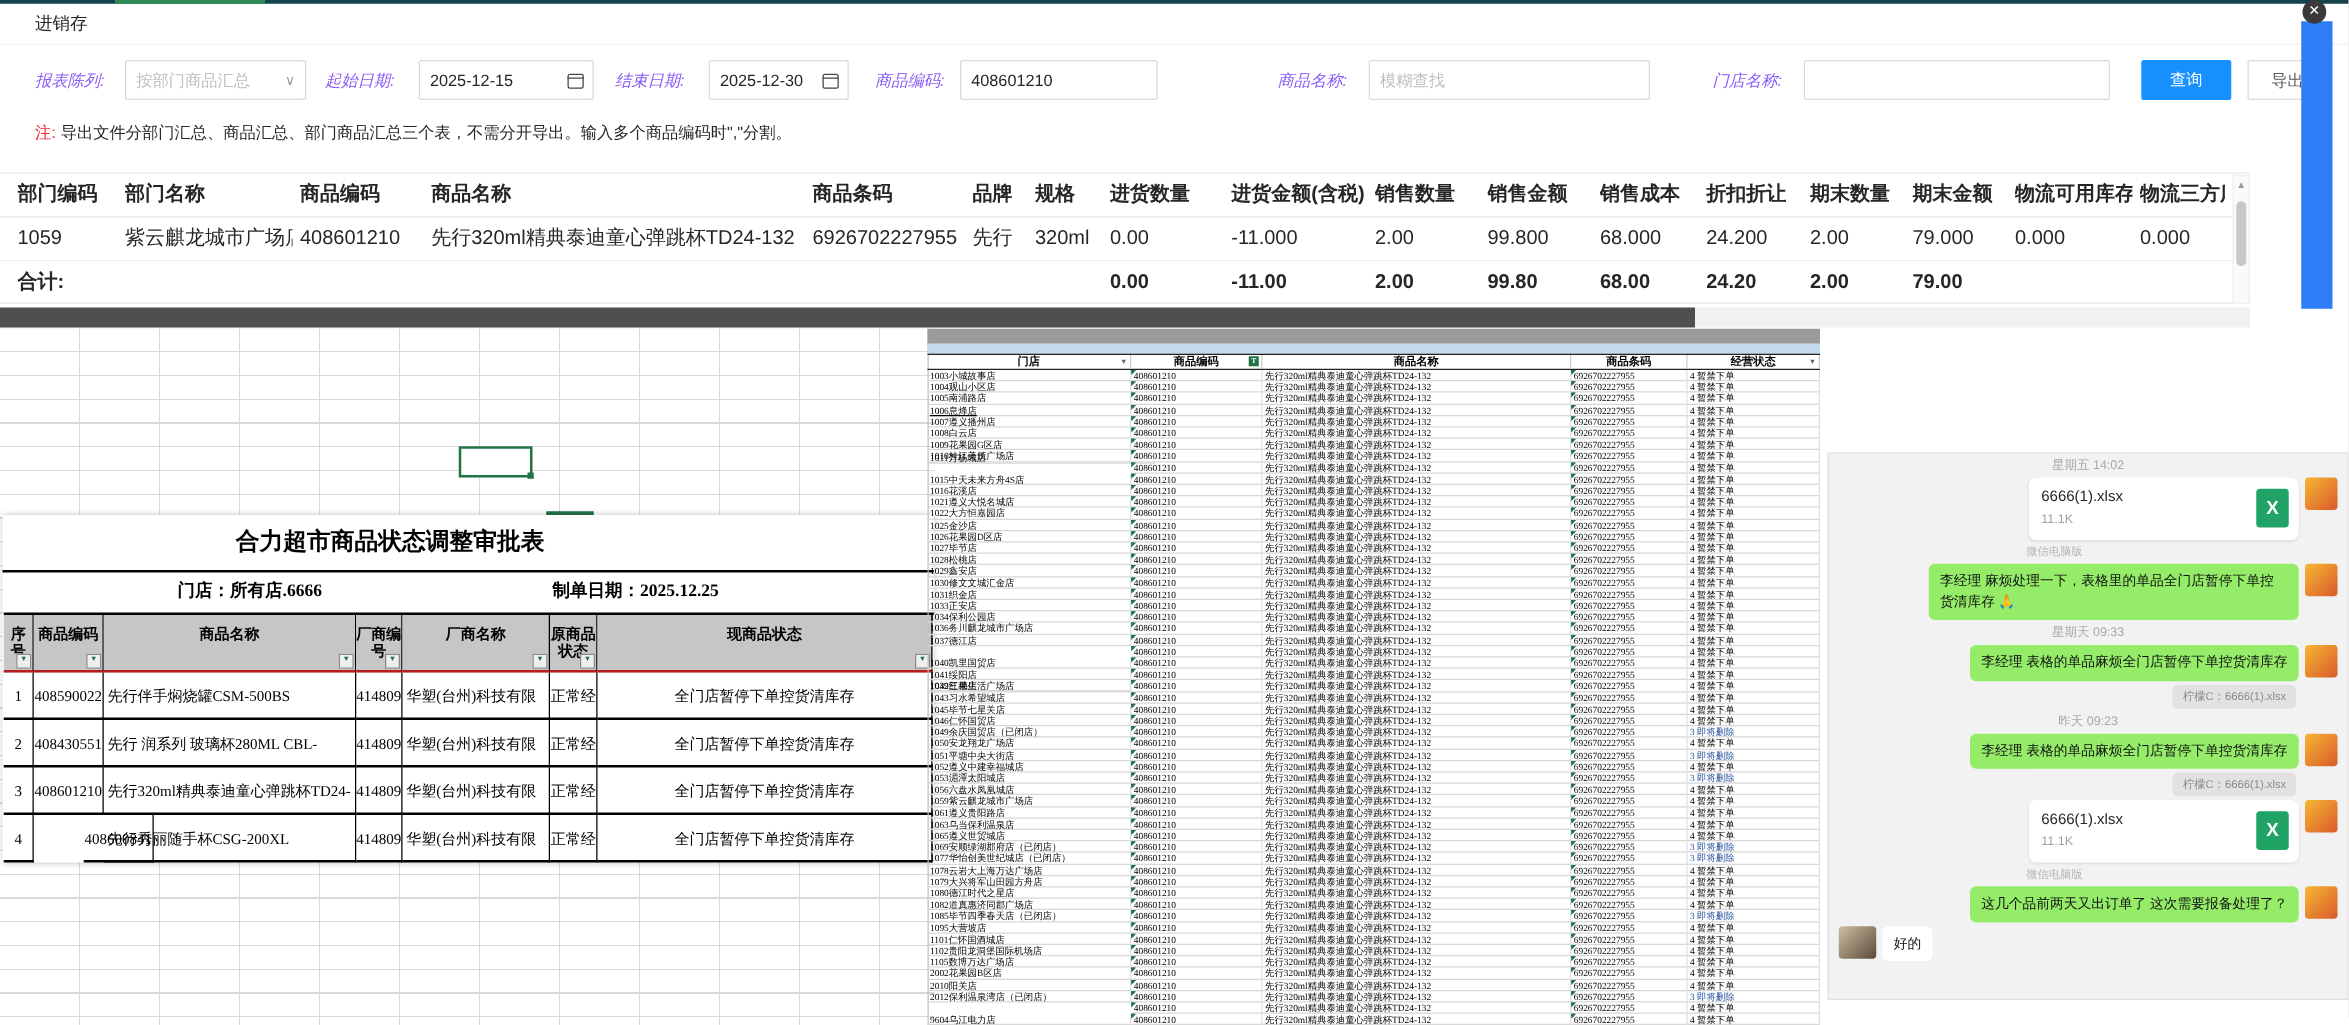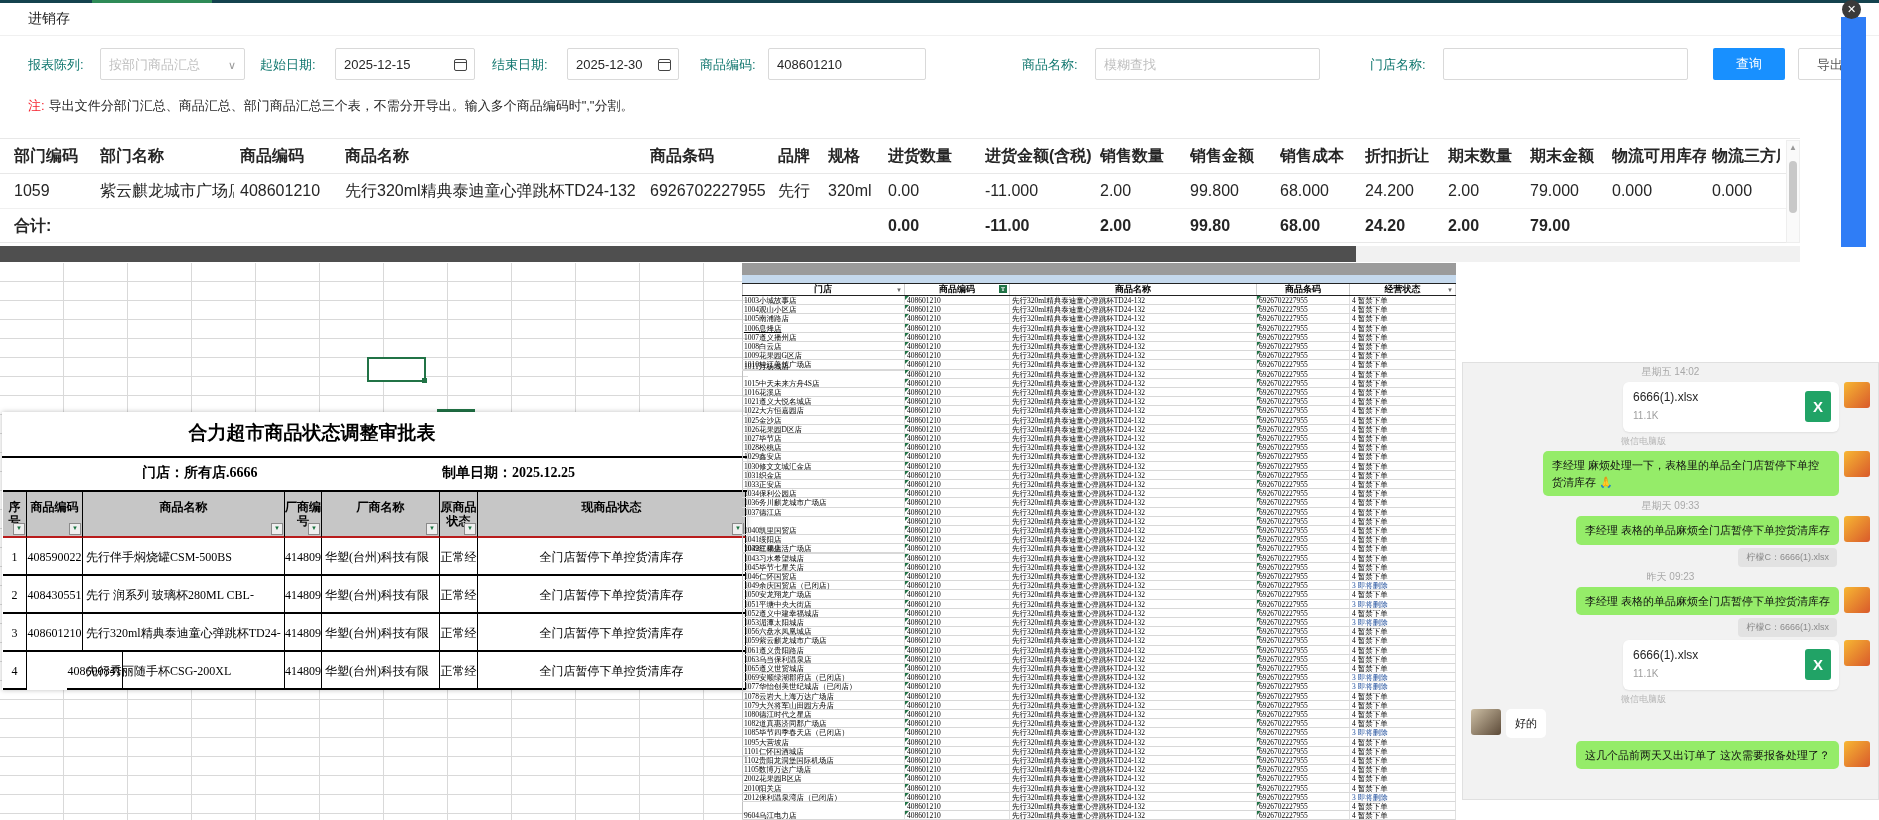--- a/index.html
+++ b/index.html
@@ -3,21 +3,21 @@
 <meta charset="utf-8">
 <style>
   html,body{margin:0;padding:0;background:#ddd;}
   .screen{position:relative;width:1879px;height:820px;background:#fff;overflow:hidden;
           font-family:"Liberation Sans",sans-serif;}
   .cell{position:absolute;white-space:nowrap;overflow:hidden;color:#262626;}
   .topstrip{position:absolute;left:0;top:0;width:100%;height:3px;background:#14424e;}
   .topstrip .seg{position:absolute;left:92px;top:0;width:120px;height:3px;background:#2e8b57;}
   .page-title{position:absolute;left:28px;top:10px;font-size:14px;color:#262626;}
   .divider{position:absolute;left:0;top:35px;width:100%;height:1px;background:#f0f0f0;}
-  .lbl{position:absolute;top:48px;height:34px;line-height:34px;font-size:13px;color:#0f766e;}
+  .lbl{position:absolute;top:48px;height:34px;line-height:34px;font-size:13px;color:#8b5cf6;font-style:italic;}
   .box{position:absolute;top:48px;height:32px;border:1px solid #d9d9d9;border-radius:2px;
        background:#fff;font-size:13px;line-height:32px;padding:0 8px;color:#262626;box-sizing:border-box;}
   .box.ghost{color:#bfbfbf;}
   .chev{position:absolute;right:8px;top:0;color:#999;font-size:11px;}
   .cal{position:absolute;right:7px;top:10px;width:11px;height:10px;border:1.5px solid #444;border-radius:2px;}
   .cal:before{content:'';position:absolute;left:-1px;right:-1px;top:1.5px;height:1.5px;background:#444;}
   .btn{position:absolute;top:48px;height:32px;line-height:32px;text-align:center;font-size:13px;
        border-radius:2px;cursor:pointer;box-sizing:border-box;}
   .btn.primary{background:#1890ff;color:#fff;}
   .btn.plain{background:#fff;border:1px solid #d9d9d9;color:#595959;}
@@ -591,25 +591,25 @@
       <div class="mrow">
         <div class="fcard">
           <div class="fname">6666(1).xlsx</div>
           <div class="fsize">11.1K</div>
           <div class="xicon">X</div>
         </div>
         <div class="avatar"></div>
       </div>
       <div class="fsrc">微信电脑版</div>
 
+      <div class="mrow">
+        <div class="bubble" style="max-width:262px">这几个品前两天又出订单了 这次需要报备处理了？</div>
+        <div class="avatar"></div>
+      </div>
+
       <div class="mrow left">
         <div class="avatar photo"></div>
         <div class="bubble white">好的</div>
       </div>
-
-      <div class="mrow">
-        <div class="bubble" style="max-width:262px">这几个品前两天又出订单了 这次需要报备处理了？</div>
-        <div class="avatar"></div>
-      </div>
     </div>
   </div>
 
 </div>
 
 </body></html>

